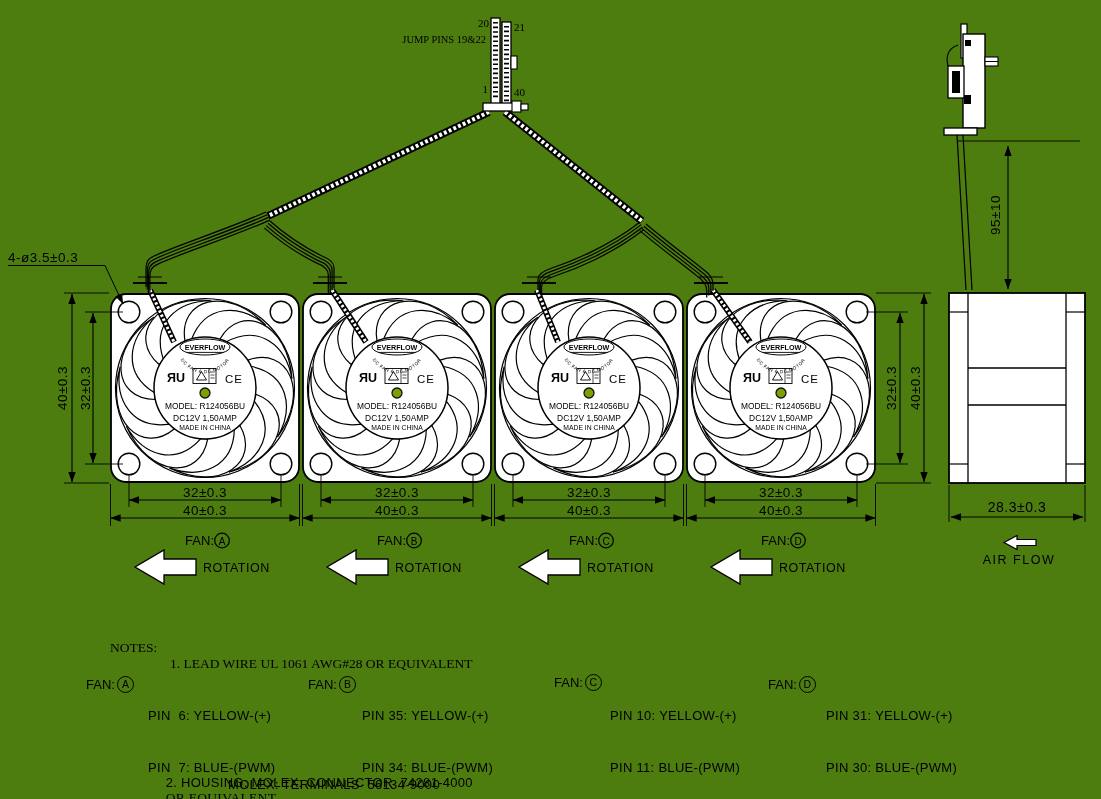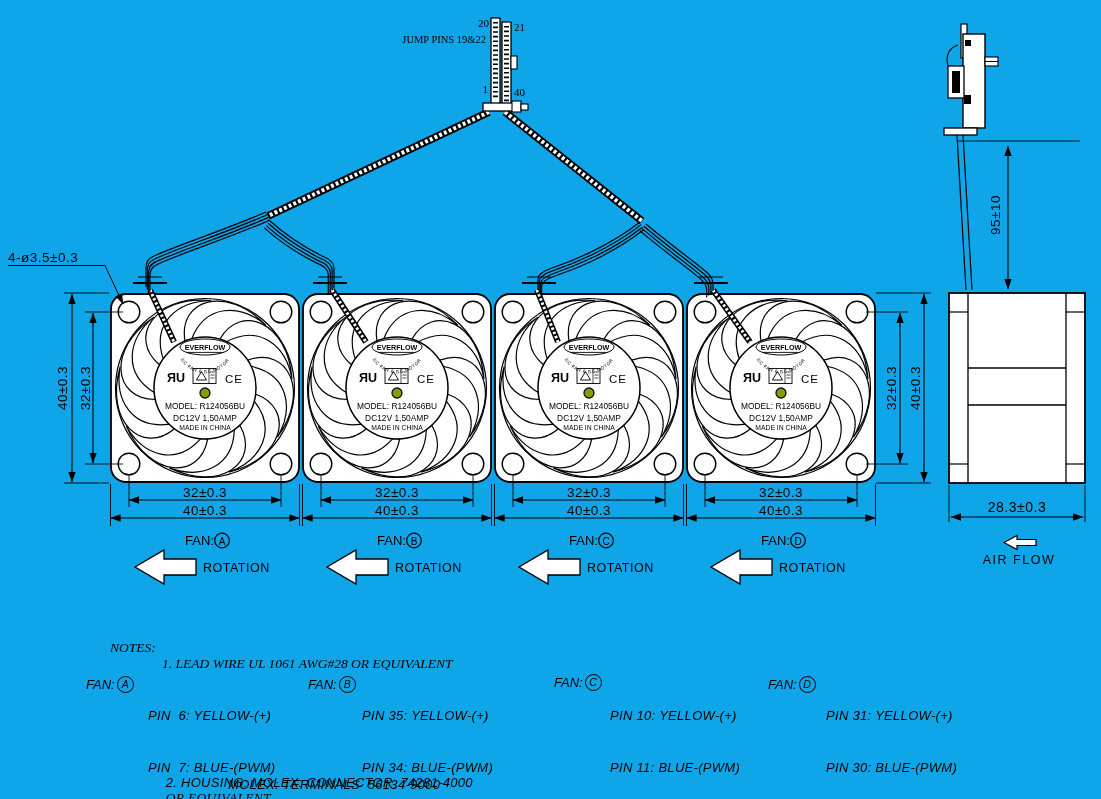--- a/index.html
+++ b/index.html
@@ -1,21 +1,21 @@
 <!DOCTYPE html>
 <html><head>
 <meta charset="utf-8">
 <style>
   html,body{margin:0;padding:0;background:#fff;}
-  .stage{position:relative;width:1101px;height:799px;background:#0ea5e9;overflow:hidden;
+  .stage{position:relative;width:1101px;height:799px;background:#4d7c0f;overflow:hidden;
          font-family:"Liberation Sans",sans-serif;color:#000;}
   svg{position:absolute;left:0;top:0;}
   svg text{font-family:"Liberation Sans",sans-serif;fill:#000;}
   svg text.serif{font-family:"Liberation Serif",serif;}
-  .notes{position:absolute;left:0;top:0;width:1101px;height:799px;font-style:italic;}
+  .notes{position:absolute;left:0;top:0;width:1101px;height:799px;}
   .abs{position:absolute;white-space:pre;}
   .serifTxt{font-family:"Liberation Serif",serif;font-size:13.5px;}
   .cadTxt{font-family:"Liberation Sans",sans-serif;font-size:13px;letter-spacing:.3px;}
   .pinrow{line-height:21.8px;}
   .fanlabel{font-size:13px;display:flex;align-items:center;}
   .circ{display:inline-flex;align-items:center;justify-content:center;
         width:15px;height:15px;border:1.3px solid #000;border-radius:50%;
         font-size:10.5px;line-height:1;margin-left:2px;}
 </style>
 </head>
@@ -274,21 +274,21 @@
   <use href="#rotArrow" transform="translate(686,293)"></use>
 
   <g>
     <path d="M1036,539.5 H1017 V535.5 L1004,542.5 L1017,549.5 V545.5 H1036 Z" fill="#fff" stroke="#000" stroke-width="1.2"></path>
     <text x="1019" y="564" text-anchor="middle" font-size="12.5" letter-spacing="1.5">AIR FLOW</text>
   </g>
 </svg>
 
 <div class="notes">
   <div class="abs serifTxt" style="left:110px;top:640px;">NOTES:</div>
-  <div class="abs serifTxt" style="left:162px;top:656px;">1. LEAD WIRE UL 1061 AWG#28 OR EQUIVALENT</div>
+  <div class="abs serifTxt" style="left:170px;top:656px;">1. LEAD WIRE UL 1061 AWG#28 OR EQUIVALENT</div>
 
   <div class="abs fanlabel" style="left:86px;top:676px;">
     <span>FAN:</span><span class="circ">A</span>
   </div>
   <div class="abs cadTxt" style="left:148px;top:675px;">
     <div class="pinrow">PIN  6: YELLOW-(+)</div>
     <div class="pinrow">PIN  7: BLUE-(PWM)</div>
     
     
   </div>

